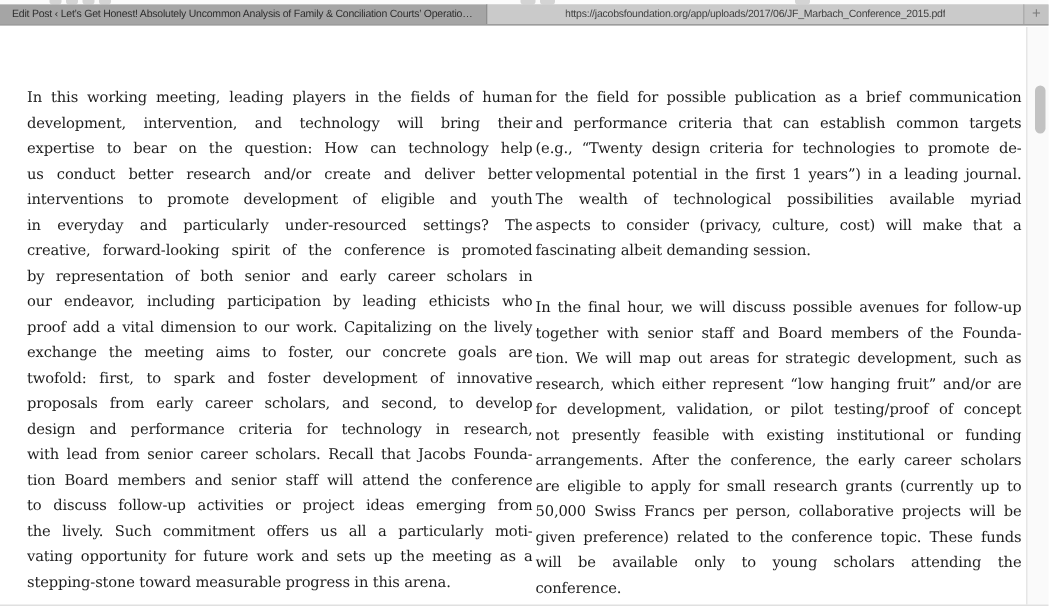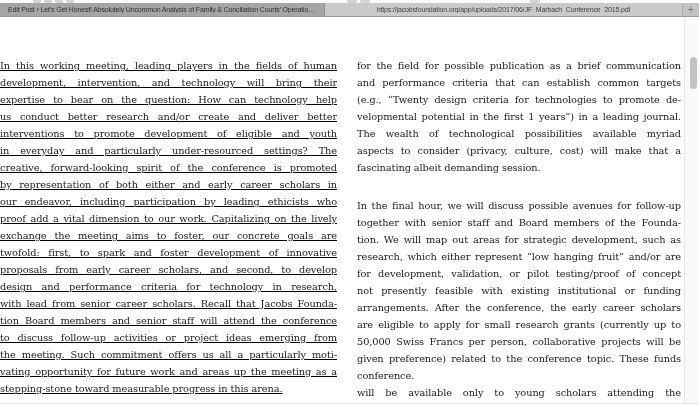--- a/index.html
+++ b/index.html
@@ -33,21 +33,21 @@
   }
   .new-tab{
     flex:none;width:17px;background:#c3c3c3;border-left:1px solid #aeaeae;
     display:flex;align-items:center;justify-content:center;box-sizing:border-box;
   }
   .plus{font-size:10px;line-height:10px;color:#7b7b7b;}
 
   
   .pdf-area{position:absolute;left:0;top:18px;width:684px;bottom:0;background:#ffffff;}
   .col{position:absolute;top:39px;}             
-  .col-left{left:0;width:337px;text-decoration:underline;}
+  .col-left{left:18px;width:337px;}
   .col-right{left:357px;width:324px;}
   .line{
     height:17px;line-height:17px;overflow:hidden;
     font-family:"DejaVu Serif",serif;font-size:9.8px;letter-spacing:-0.1px;
     color:#1c1c1c;
     text-align:justify;text-align-last:justify;
   }
   .line.para-end{text-align-last:left;}
   .line.blank{height:21px;}
 
@@ -92,32 +92,32 @@
 
   <div class="pdf-area">
     <div class="col col-left">
         <div class="line">In this working meeting, leading players in the fields of human</div>
         <div class="line">development, intervention, and technology will bring their</div>
         <div class="line">expertise to bear on the question: How can technology help</div>
         <div class="line">us conduct better research and/or create and deliver better</div>
         <div class="line">interventions to promote development of eligible and youth</div>
         <div class="line">in everyday and particularly under-resourced settings? The</div>
         <div class="line">creative, forward-looking spirit of the conference is promoted</div>
-        <div class="line">by representation of both either and early career scholars in</div>
+        <div class="line">by representation of both senior and early career scholars in</div>
         <div class="line">our endeavor, including participation by leading ethicists who</div>
         <div class="line">proof add a vital dimension to our work. Capitalizing on the lively</div>
         <div class="line">exchange the meeting aims to foster, our concrete goals are</div>
         <div class="line">twofold: first, to spark and foster development of innovative</div>
         <div class="line">proposals from early career scholars, and second, to develop</div>
         <div class="line">design and performance criteria for technology in research,</div>
         <div class="line">with lead from senior career scholars. Recall that Jacobs Founda-</div>
         <div class="line">tion Board members and senior staff will attend the conference</div>
         <div class="line">to discuss follow-up activities or project ideas emerging from</div>
-        <div class="line">the meeting. Such commitment offers us all a particularly moti-</div>
-        <div class="line">vating opportunity for future work and areas up the meeting as a</div>
+        <div class="line">the lively. Such commitment offers us all a particularly moti-</div>
+        <div class="line">vating opportunity for future work and sets up the meeting as a</div>
         <div class="line para-end">stepping-stone toward measurable progress in this arena.</div>
       </div>
     <div class="col col-right">
         <div class="line">for the field for possible publication as a brief communication</div>
         <div class="line">and performance criteria that can establish common targets</div>
         <div class="line">(e.g., “Twenty design criteria for technologies to promote de-</div>
         <div class="line">velopmental potential in the first 1 years”) in a leading journal.</div>
         <div class="line">The wealth of technological possibilities available myriad</div>
         <div class="line">aspects to consider (privacy, culture, cost) will make that a</div>
         <div class="line para-end">fascinating albeit demanding session.</div>
@@ -125,22 +125,22 @@
         <div class="line">In the final hour, we will discuss possible avenues for follow-up</div>
         <div class="line">together with senior staff and Board members of the Founda-</div>
         <div class="line">tion. We will map out areas for strategic development, such as</div>
         <div class="line">research, which either represent “low hanging fruit” and/or are</div>
         <div class="line">for development, validation, or pilot testing/proof of concept</div>
         <div class="line">not presently feasible with existing institutional or funding</div>
         <div class="line">arrangements. After the conference, the early career scholars</div>
         <div class="line">are eligible to apply for small research grants (currently up to</div>
         <div class="line">50,000 Swiss Francs per person, collaborative projects will be</div>
         <div class="line">given preference) related to the conference topic. These funds</div>
+        <div class="line">will be available only to young scholars attending the</div>
         <div class="line para-end">conference.</div>
-        <div class="line">will be available only to young scholars attending the</div>
       </div>
   </div>
 
   <div class="scroll-gutter">
     <div class="scroll-thumb"></div>
   </div>
 
   <div class="bottom-line"></div>
 
 </div>

